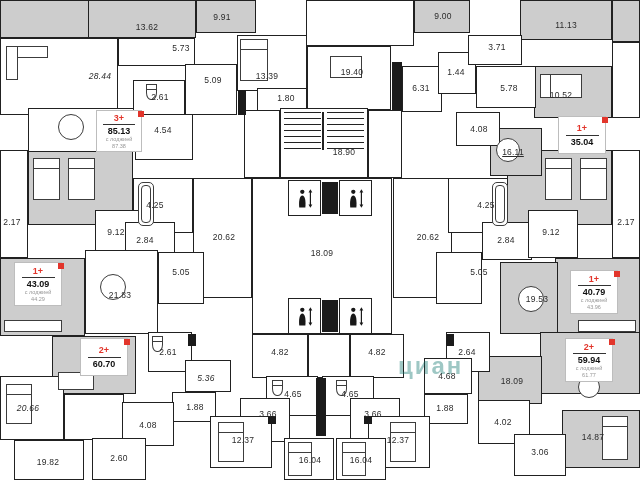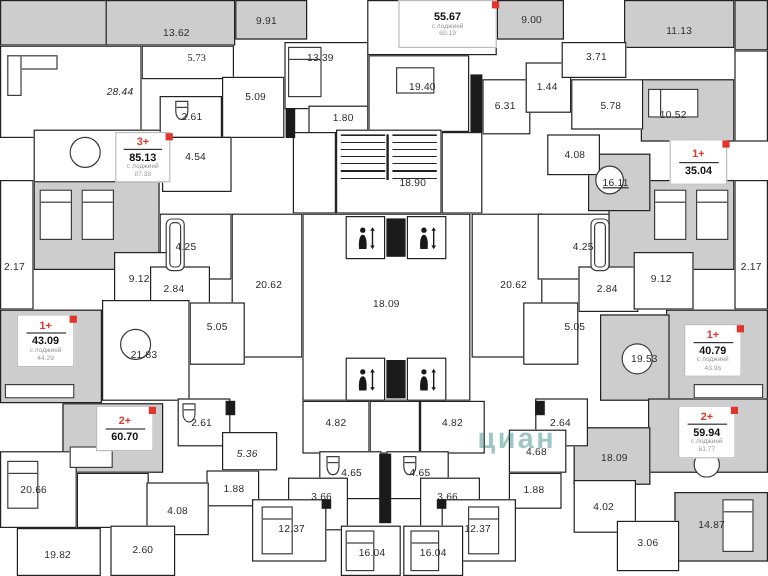--- a/index.html
+++ b/index.html
@@ -234,24 +234,24 @@
       <div class="furn" style="left: 602px; top: 416px; width: 26px; height: 44px;">
         <div class="bed-pillow"></div>
       </div>
       <div class="furn" style="left: 4px; top: 320px; width: 58px; height: 12px;"></div>
       <div class="furn" style="left: 578px; top: 320px; width: 58px; height: 12px;"></div>
       <div class="lbl" style="left: 147px; top: 27px;">13.62</div>
       <div class="lbl" style="left: 222px; top: 17px;">9.91</div>
       <div class="lbl" style="left: 443px; top: 16px;">9.00</div>
       <div class="lbl" style="left: 566px; top: 25px;">11.13</div>
       <div class="lbl" style="left: 100px; top: 76px; font-style: italic;">28.44</div>
-      <div class="lbl" style="left: 164px; top: 48px; font-family: Liberation Serif, serif;">5.73</div>
+      <div class="lbl" style="left: 181px; top: 48px;">5.73</div>
       <div class="lbl" style="left: 160px; top: 97px;">2.61</div>
       <div class="lbl" style="left: 213px; top: 80px;">5.09</div>
-      <div class="lbl" style="left: 267px; top: 48px;">13.39</div>
+      <div class="lbl" style="left: 267px; top: 76px;">13.39</div>
       <div class="lbl" style="left: 286px; top: 98px;">1.80</div>
       <div class="lbl" style="left: 352px; top: 72px;">19.40</div>
       <div class="lbl" style="left: 421px; top: 88px;">6.31</div>
       <div class="lbl" style="left: 456px; top: 72px;">1.44</div>
       <div class="lbl" style="left: 497px; top: 47px;">3.71</div>
       <div class="lbl" style="left: 509px; top: 88px;">5.78</div>
       <div class="lbl" style="left: 561px; top: 95px;">10.52</div>
       <div class="lbl" style="left: 163px; top: 130px;">4.54</div>
       <div class="lbl" style="left: 344px; top: 152px;">18.90</div>
       <div class="lbl" style="left: 479px; top: 129px;">4.08</div>
@@ -271,21 +271,21 @@
       <div class="lbl" style="left: 181px; top: 272px;">5.05</div>
       <div class="lbl" style="left: 479px; top: 272px;">5.05</div>
       <div class="lbl" style="left: 537px; top: 299px;">19.53</div>
       <div class="lbl" style="left: 168px; top: 352px;">2.61</div>
       <div class="lbl" style="left: 206px; top: 378px; font-style: italic;">5.36</div>
       <div class="lbl" style="left: 280px; top: 352px;">4.82</div>
       <div class="lbl" style="left: 377px; top: 352px;">4.82</div>
       <div class="lbl" style="left: 467px; top: 352px;">2.64</div>
       <div class="lbl" style="left: 447px; top: 376px;">4.68</div>
       <div class="lbl" style="left: 512px; top: 381px;">18.09</div>
-      <div class="lbl" style="left: 28px; top: 408px;">20.66</div>
+      <div class="lbl" style="left: 28px; top: 408px; font-style: italic;">20.66</div>
       <div class="lbl" style="left: 195px; top: 407px;">1.88</div>
       <div class="lbl" style="left: 293px; top: 394px;">4.65</div>
       <div class="lbl" style="left: 350px; top: 394px;">4.65</div>
       <div class="lbl" style="left: 268px; top: 414px;">3.66</div>
       <div class="lbl" style="left: 373px; top: 414px;">3.66</div>
       <div class="lbl" style="left: 445px; top: 408px;">1.88</div>
       <div class="lbl" style="left: 148px; top: 425px;">4.08</div>
       <div class="lbl" style="left: 243px; top: 440px;">12.37</div>
       <div class="lbl" style="left: 398px; top: 440px;">12.37</div>
       <div class="lbl" style="left: 503px; top: 422px;">4.02</div>
@@ -332,23 +332,17 @@
         <div class="sq"></div>
       </div>
       <div class="badge" style="left: 565px; top: 338px; width: 48px; height: 44px;">
         <div class="tp">2+</div>
         <div class="dv"></div>
         <div class="ar">59.94</div>
         <div class="sub">с лоджией</div>
         <div class="sub">61.77</div>
         <div class="sq"></div>
       </div>
-      <div class="badge" style="left: 332px; top: 0px; width: 82px; height: 40px;">
-        <div class="ar">55.67</div>
-        <div class="sub">с лоджией</div>
-        <div class="sub">60.19</div>
-        <div class="sq"></div>
-      </div>
     </div>
   <div class="watermark">
     <span>циан</span>
   </div>
 </div>
 
 </body></html>

